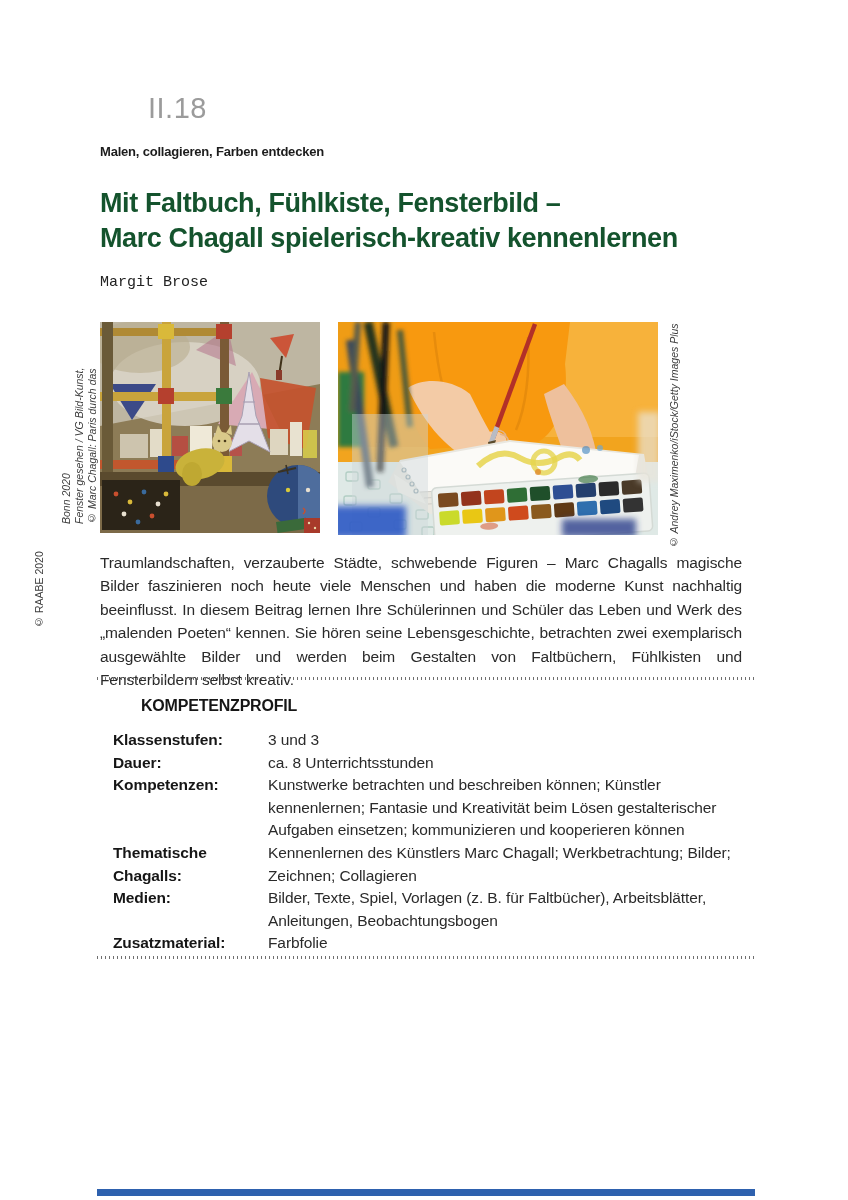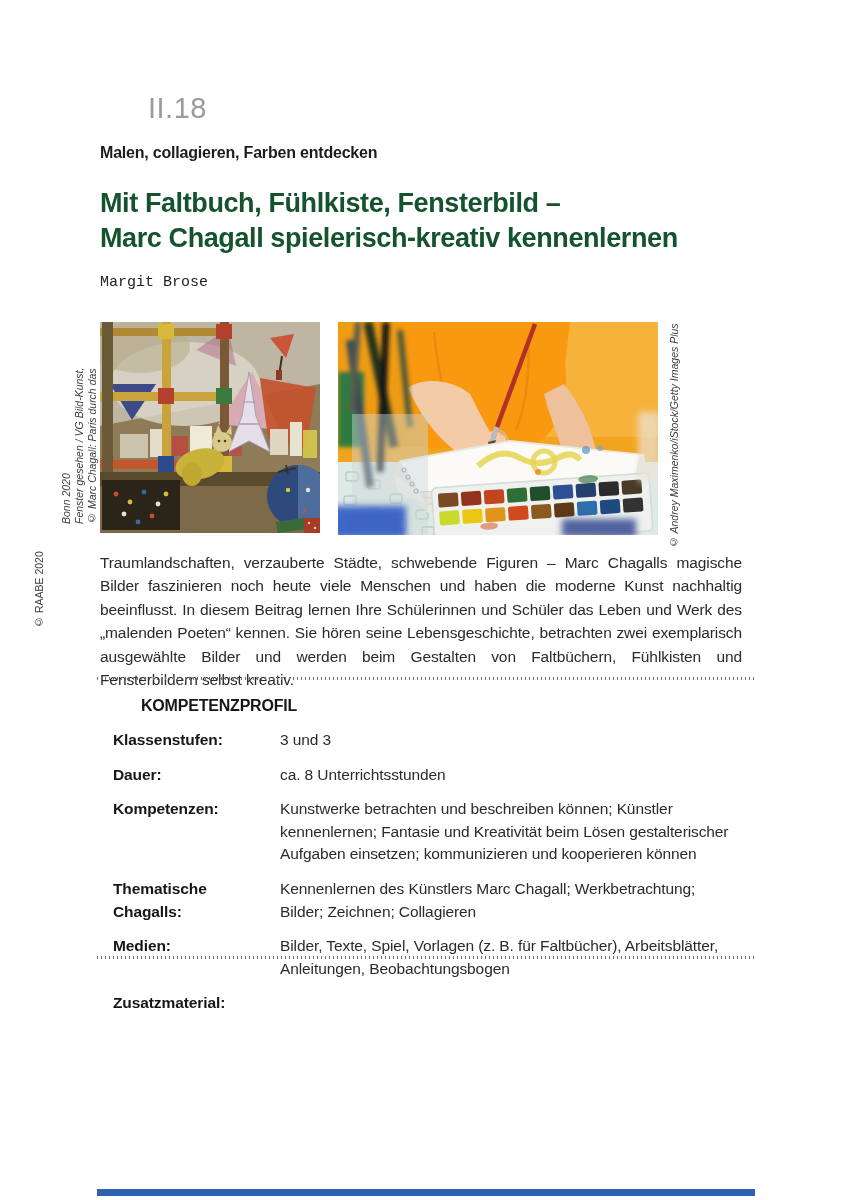--- a/index.html
+++ b/index.html
@@ -12,21 +12,21 @@
     overflow:hidden;
   }
   .abs{position:absolute;}
 
   .section-number{
     left:100px;top:92px;
     font-size:29px;font-weight:400;color:#9b9b9b;letter-spacing:.5px;margin-left:48px;
   }
   .kicker{
     left:100px;top:144px;
-    font-size:16px;font-weight:600;letter-spacing:-.2px;color:#1c1c1c;
+    font-size:13px;font-weight:600;letter-spacing:-.2px;color:#1c1c1c;
   }
   .title{
     left:100px;top:186px;width:620px;
     font-size:27px;font-weight:700;line-height:35px;letter-spacing:-.4px;color:#14532d;
   }
   .author{
     left:100px;top:274px;
     font-size:15px;color:#222;font-family:Liberation Mono, monospace;
   }
 
@@ -61,21 +61,21 @@
   .dotted-2{top:956px;}
 
   .profile-heading{
     left:113px;top:697px;
     font-size:16px;font-weight:700;letter-spacing:-.2px;color:#161616;margin-left:28px;
   }
   .profile-table{
     left:113px;top:729px;width:630px;
     display:grid;grid-template-columns:155px 1fr;
     column-gap:0;row-gap:0;
-    font-size:15.5px;line-height:22.6px;color:#2a2a2a;letter-spacing:-.1px;gap:12px;
+    font-size:15.5px;line-height:22.6px;color:#2a2a2a;letter-spacing:-.1px;
   }
   .profile-table .lbl{font-weight:700;color:#161616;}
   .profile-table .val{padding-right:4px;}
 
   .footer-rule{
     left:97px;top:1189px;width:658px;height:7px;
     background:#2e61ae;
   }
 </style>
 </head>
@@ -291,19 +291,20 @@
     <div class="val">3 und 3</div>
     <div class="lbl">Dauer:</div>
     <div class="val">ca. 8 Unterrichtsstunden</div>
     <div class="lbl">Kompetenzen:</div>
     <div class="val">Kunstwerke betrachten und beschreiben können; Künstler kennenlernen; Fantasie und Kreativität beim Lösen gestalterischer Aufgaben einsetzen; kommunizieren und kooperieren können</div>
     <div class="lbl">Thematische Chagalls:</div>
     <div class="val">Kennenlernen des Künstlers Marc Chagall; Werkbetrachtung; Bilder; Zeichnen; Collagieren</div>
     <div class="lbl">Medien:</div>
     <div class="val">Bilder, Texte, Spiel, Vorlagen (z. B. für Faltbücher), Arbeitsblätter, Anleitungen, Beobachtungsbogen</div>
     <div class="lbl">Zusatzmaterial:</div>
+    <div class="val">Farbfolie</div>
   </div>
 
   <div class="abs dotted dotted-2"></div>
 
   <div class="abs footer-rule" style="background: rgb(46, 97, 174);"></div>
 
 </div>
 
 </body></html>

